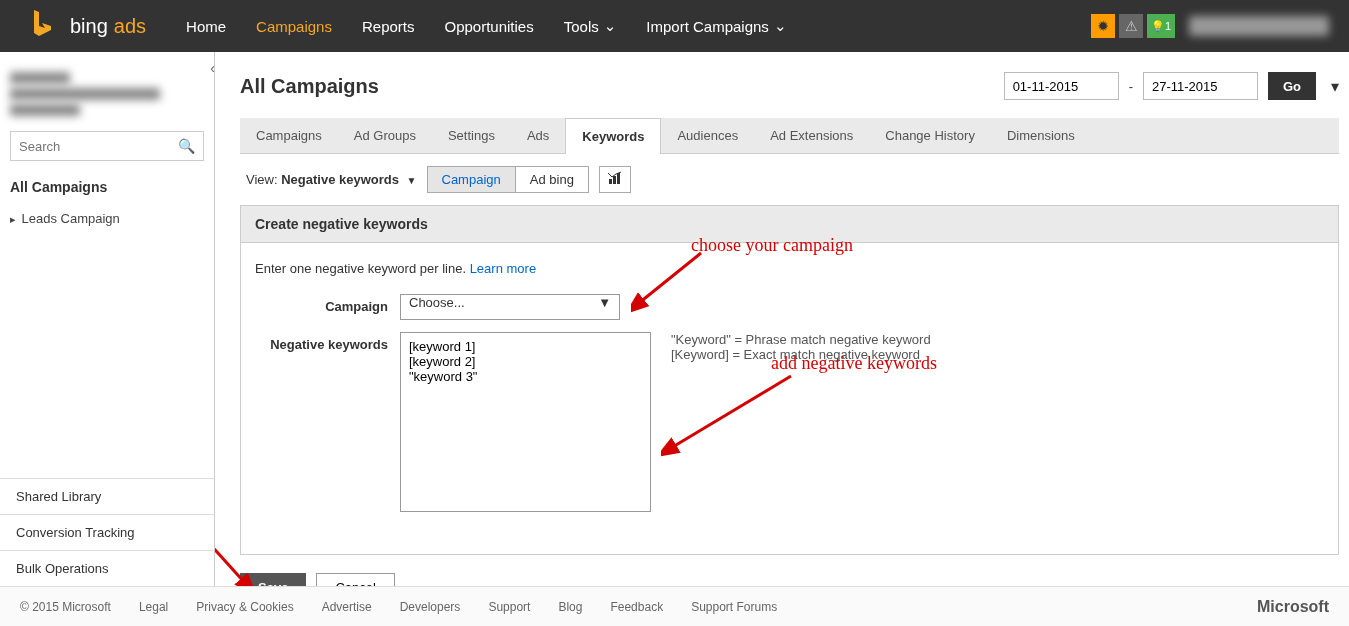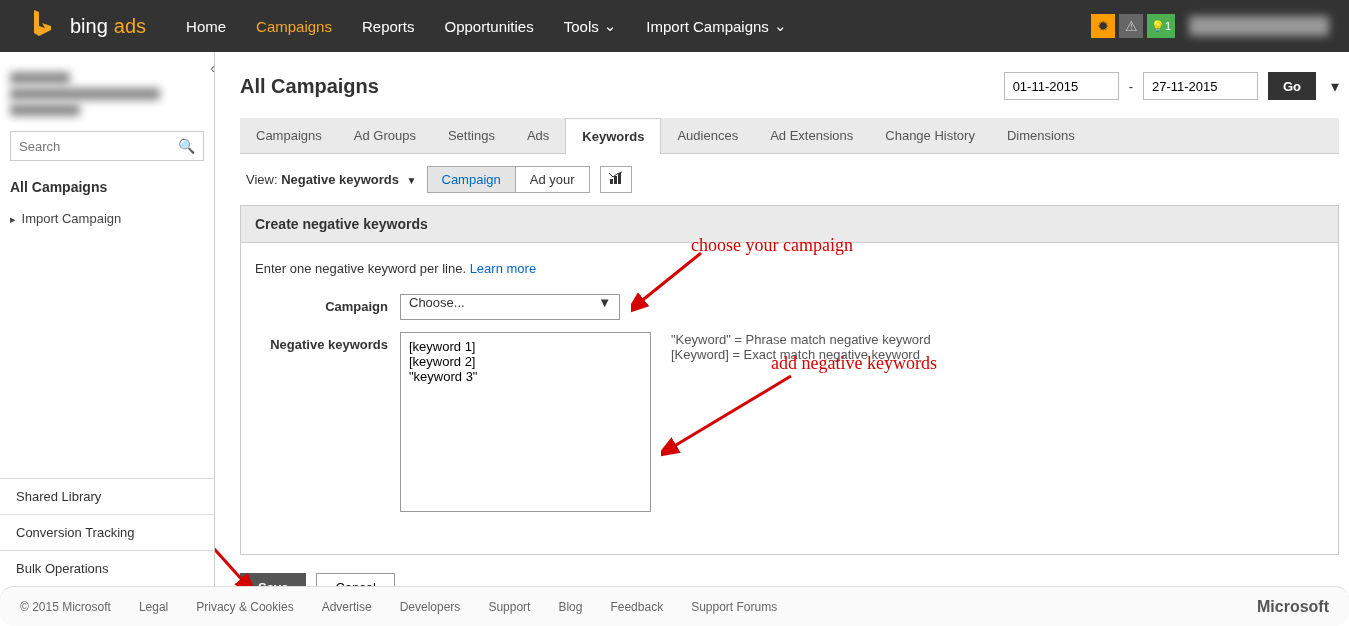--- a/index.html
+++ b/index.html
@@ -79,21 +79,21 @@
 .match-help { font-size: 13px; color: #555; margin-left: 20px; }
 .buttons { margin-top: 18px; display: flex; gap: 10px; }
 .btn-primary { background: #555; color: #fff; border: none; padding: 6px 18px; font-size: 13px; font-weight: bold; cursor: pointer; }
 .btn-secondary { background: #fff; border: 1px solid #999; padding: 6px 18px; font-size: 13px; cursor: pointer; }
 
 
 .annotation { position: absolute; color: #d40000; font-family: "Times New Roman", serif; font-size: 18px; pointer-events: none; }
 .arrow-svg { position: absolute; pointer-events: none; }
 
 
-.footer { position: absolute; bottom: 0; left: 0; right: 0; height: 40px; border-top: 1px solid #ddd; display: flex; align-items: center; padding: 0 20px; font-size: 12px; color: #666; background: #fafafa; border-radius: 14px; }
+.footer { position: absolute; bottom: 0; left: 0; right: 0; height: 40px; border-top: 1px solid #ddd; display: flex; align-items: center; padding: 0 20px; font-size: 12px; color: #666; background: #fafafa; }
 .footer-link { margin-right: 28px; cursor: pointer; }
 .footer-ms { margin-left: auto; font-size: 16px; font-weight: bold; color: #555; }
 </style>
 </head>
 <body>
 
 <div class="topnav">
   <div class="logo">
     <span class="logo-b">
       <svg width="22" height="26" viewBox="0 0 22 26">
@@ -140,21 +140,21 @@
     <div class="account-info">
       <div class="blur-line w60"></div>
       <div class="blur-line w150"></div>
       <div class="blur-line w70"></div>
     </div>
     <div class="search-box">
       <input type="text" placeholder="Search" style="">
       <span class="search-icon">🔍</span>
     </div>
     <div class="tree-root">All Campaigns</div>
-    <div class="tree-item">Import Campaign</div>
+    <div class="tree-item">Leads Campaign</div>
     <div class="sidebar-bottom">
       <div class="sidebar-link">Shared Library</div>
       <div class="sidebar-link">Conversion Tracking</div>
       <div class="sidebar-link">Bulk Operations</div>
     </div>
   </div>
 
   <div class="main">
     <div class="main-header">
       <div class="page-title">All Campaigns</div>
@@ -180,21 +180,21 @@
     </div>
 
     <div class="toolbar">
       <span class="view-label">
         <span>View:</span>
         <span class="view-value">Negative keywords</span>
         <span class="view-caret">▼</span>
       </span>
       <div class="seg-group">
         <div class="seg-btn active">Campaign</div>
-        <div class="seg-btn">Ad your</div>
+        <div class="seg-btn">Ad bing</div>
       </div>
       <div class="chart-btn">
         <svg width="14" height="14" viewBox="0 0 14 14">
             <rect x="1" y="8" width="3" height="5" fill="#333"></rect>
             <rect x="5" y="5" width="3" height="8" fill="#333"></rect>
             <rect x="9" y="2" width="3" height="11" fill="#333"></rect>
             <path d="M0 2 L4 6 L8 3 L13 1" stroke="#333" fill="none"></path>
           </svg>
       </div>
     </div>

